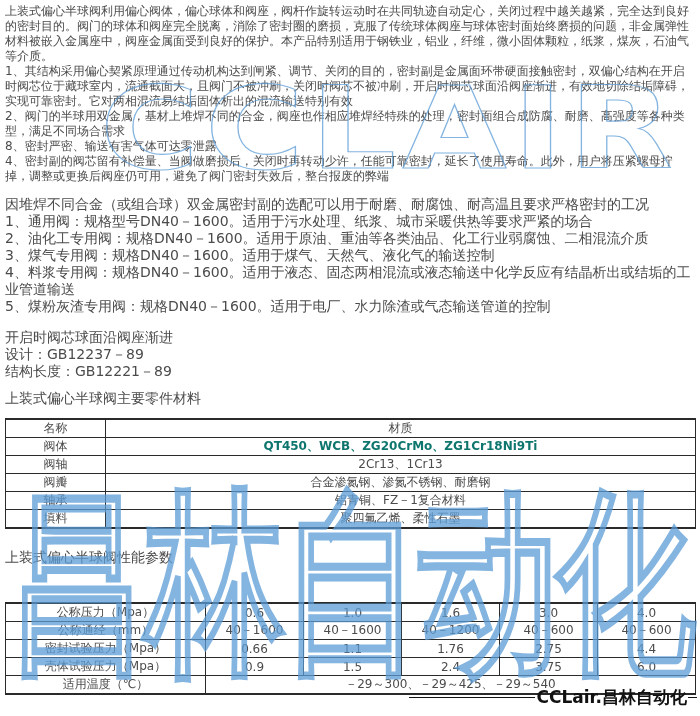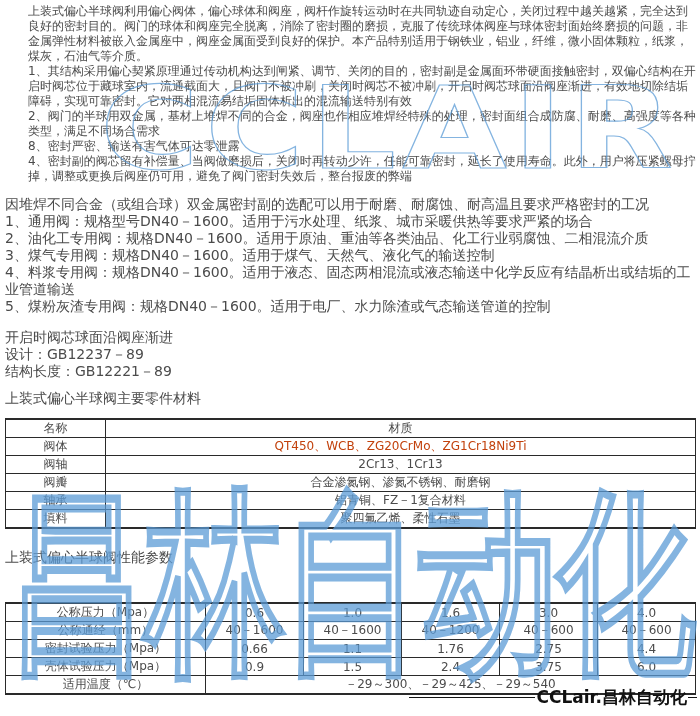--- a/index.html
+++ b/index.html
@@ -5,40 +5,40 @@
   * { margin: 0; padding: 0; box-sizing: border-box; }
   html,body { background: #ffffff; }
   body {
     width: 700px; height: 716px;
     font-family: "DejaVu Sans", "Liberation Sans", sans-serif;
     color: #4b4b4b;
     position: relative;
     overflow: hidden;
   }
   .doc { position: absolute; left: 5px; top: 4px; right: 4px; }
-  .txt { font-size: 12px; line-height: 15px; word-break: break-all; margin-left: 23px; }
+  .txt { font-size: 12px; line-height: 15px; word-break: break-all; }
   .txt17 { font-size: 14px; line-height: 17px; word-break: break-all; }
   .tline { word-break: break-all; }
   .gap12 { height: 12px; }
   .gap14 { height: 14px; }
   .gap10 { height: 10px; }
   .gap11 { height: 11px; }
   .gap20 { height: 20px; }
   .gap36 { height: 36px; }
 
   table { border-collapse: collapse; table-layout: fixed; width: 691px; text-align: center; }
   table, td { border: 1px solid #2a2a2a; }
   td { font-size: 12px; color: #4b4b4b; padding: 0 3px; overflow: hidden; white-space: nowrap; }
   .materials { border-top: 2px solid #2a2a2a; border-bottom: 2px solid #2a2a2a; }
   .materials td { height: 14px; }
   .materials col.mc0 { width: 100px; }
   .params { border-top: 2px solid #2a2a2a; border-bottom: 2px solid #2a2a2a; }
   .params td { height: 11.8px; margin-left: 36px; }
   .params col.pc0 { width: 200px; }
-  td.purple { color: #c2410c; }
+  td.purple { color: #0f766e; font-weight: bold; }
 
   
   .wm {
     position: absolute;
     pointer-events: none;
     color: transparent;
     -webkit-text-stroke: 1.3px rgba(91,155,213,0.75);
     font-weight: bold;
     white-space: nowrap;
     z-index: 5;

